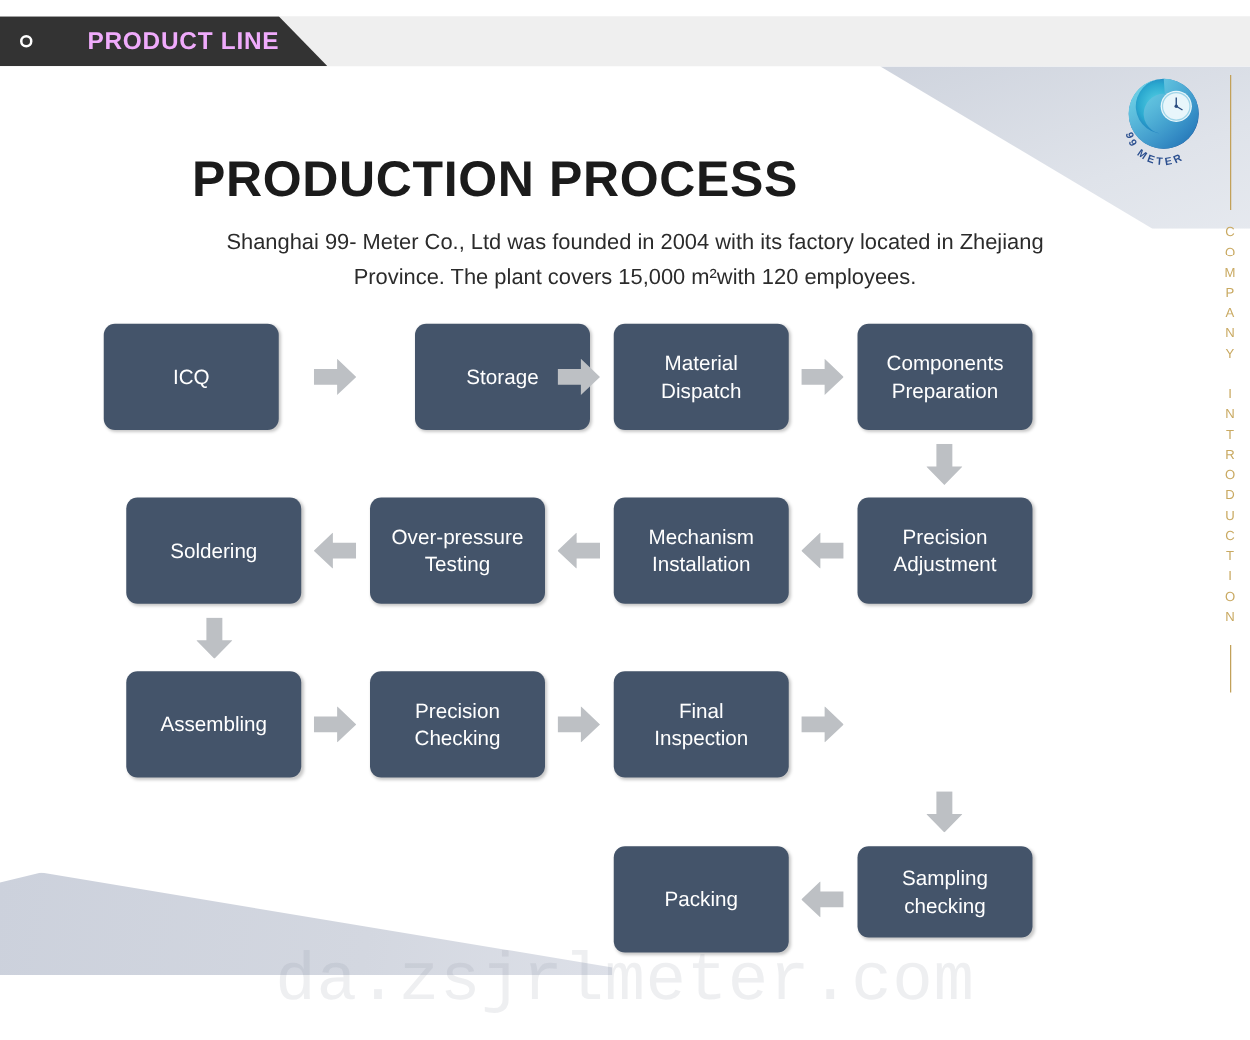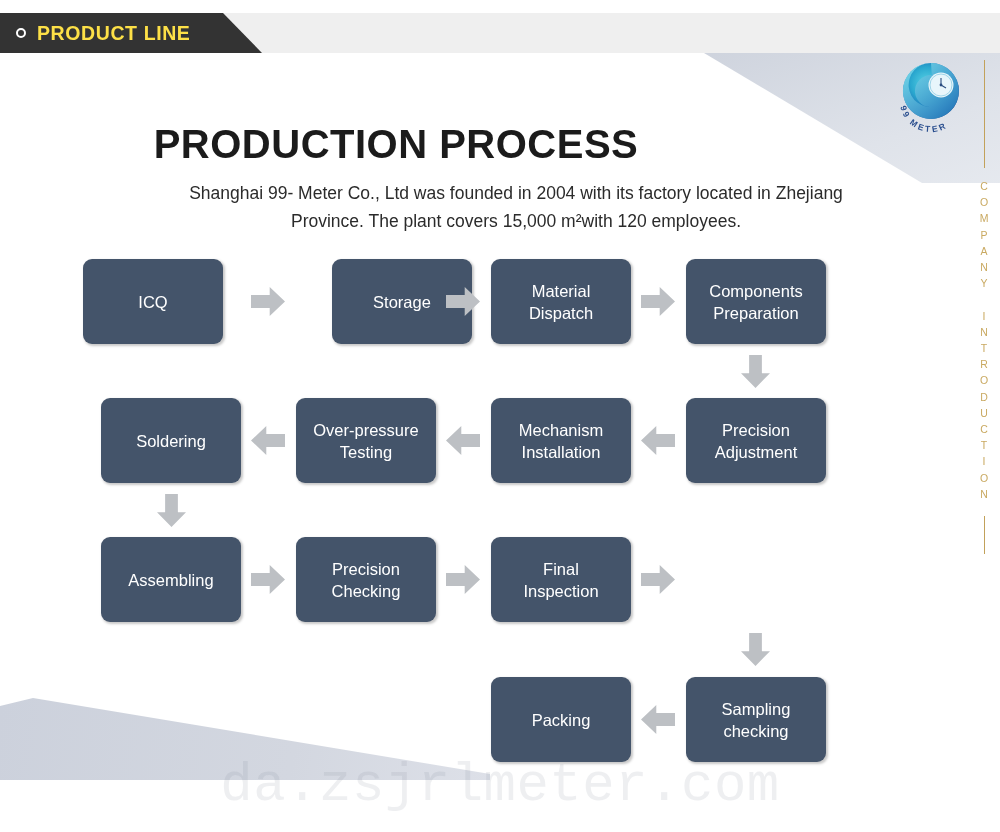--- a/index.html
+++ b/index.html
@@ -39,25 +39,26 @@
   }
   .header-dot {
     width: 10px; height: 10px;
     border: 2px solid #ffffff;
     border-radius: 50%;
     box-sizing: border-box;
     margin-right: 11px;
     flex: 0 0 auto;
   }
   .header-title {
-    color: #fde047;
+    color: #f0abfc;
     font-size: 19.5px;
     font-weight: bold;
     letter-spacing: 0.6px;
     white-space: nowrap;
+    margin-left: 33px;
   }
 
   
   .wedge-topright {
     position: absolute;
     right: 0; top: 53px;
     width: 310px; height: 175px;
     background: linear-gradient(160deg, #ced3dd 0%, #dfe3ea 55%, #e9ecf1 100%);
     -webkit-clip-path: polygon(14px 0, 310px 0, 310px 130px, 232px 130px);
     clip-path: polygon(14px 0, 310px 0, 310px 130px, 232px 130px);
@@ -112,21 +113,21 @@
     left: 0; top: 122px;
     width: 792px;
     text-align: center;
     font-size: 40px;
     font-weight: bold;
     color: #1b1b1b;
     letter-spacing: 0.5px;
   }
   .description {
     position: absolute;
-    left: 156px; top: 179px;
+    left: 148px; top: 179px;
     width: 720px;
     text-align: center;
     font-size: 17.5px;
     line-height: 28px;
     color: #2b2b2b;
   }
 
   
   .flow {
     position: absolute;
@@ -273,20 +274,20 @@
     <div class="node" style="left:491px; top:537px; width:140px; height:85px;">Final
 Inspection</div>
     <div class="arrow right" style="left:641px; top:565px; width:34px; height:29px;"></div>
 
 
     <div class="arrow down" style="left:741px; top:633px; width:29px; height:33px;"></div>
 
     <div class="node" style="left:491px; top:677px; width:140px; height:85px;">Packing</div>
     <div class="arrow left" style="left:641px; top:705px; width:34px; height:29px;"></div>
 
-    <div class="node" style="left:686px; top:677px; width:140px; height:85px;">Sampling
+    <div class="node" style="left:686px; top:677px; width:140px; height:73px;">Sampling
 checking</div>
 
   </div>
 
   <div class="watermark">da.zsjrlmeter.com</div>
 
 </div>
 
 </body></html>

